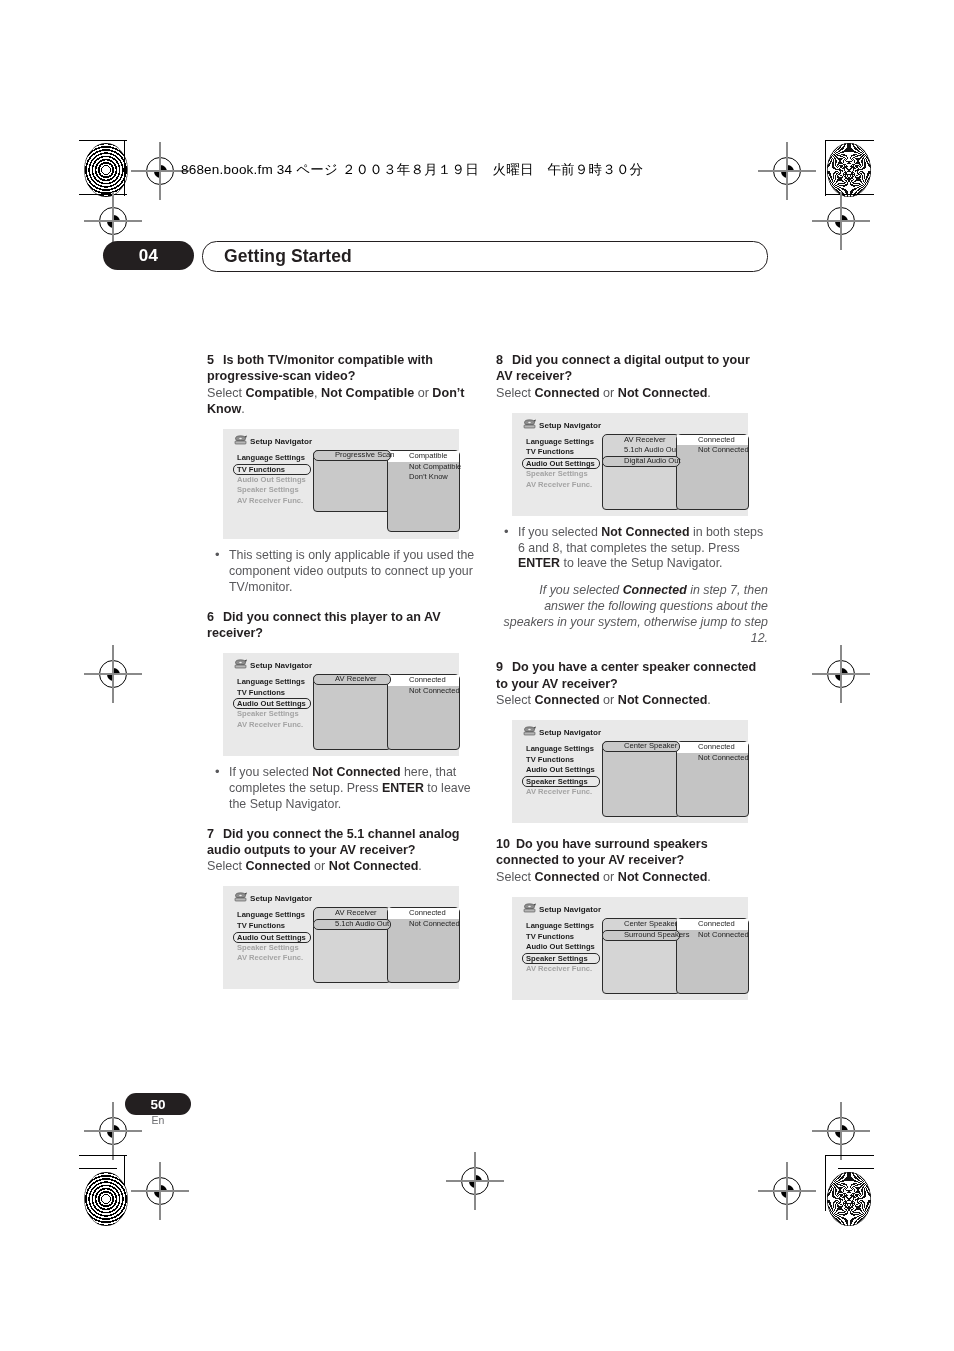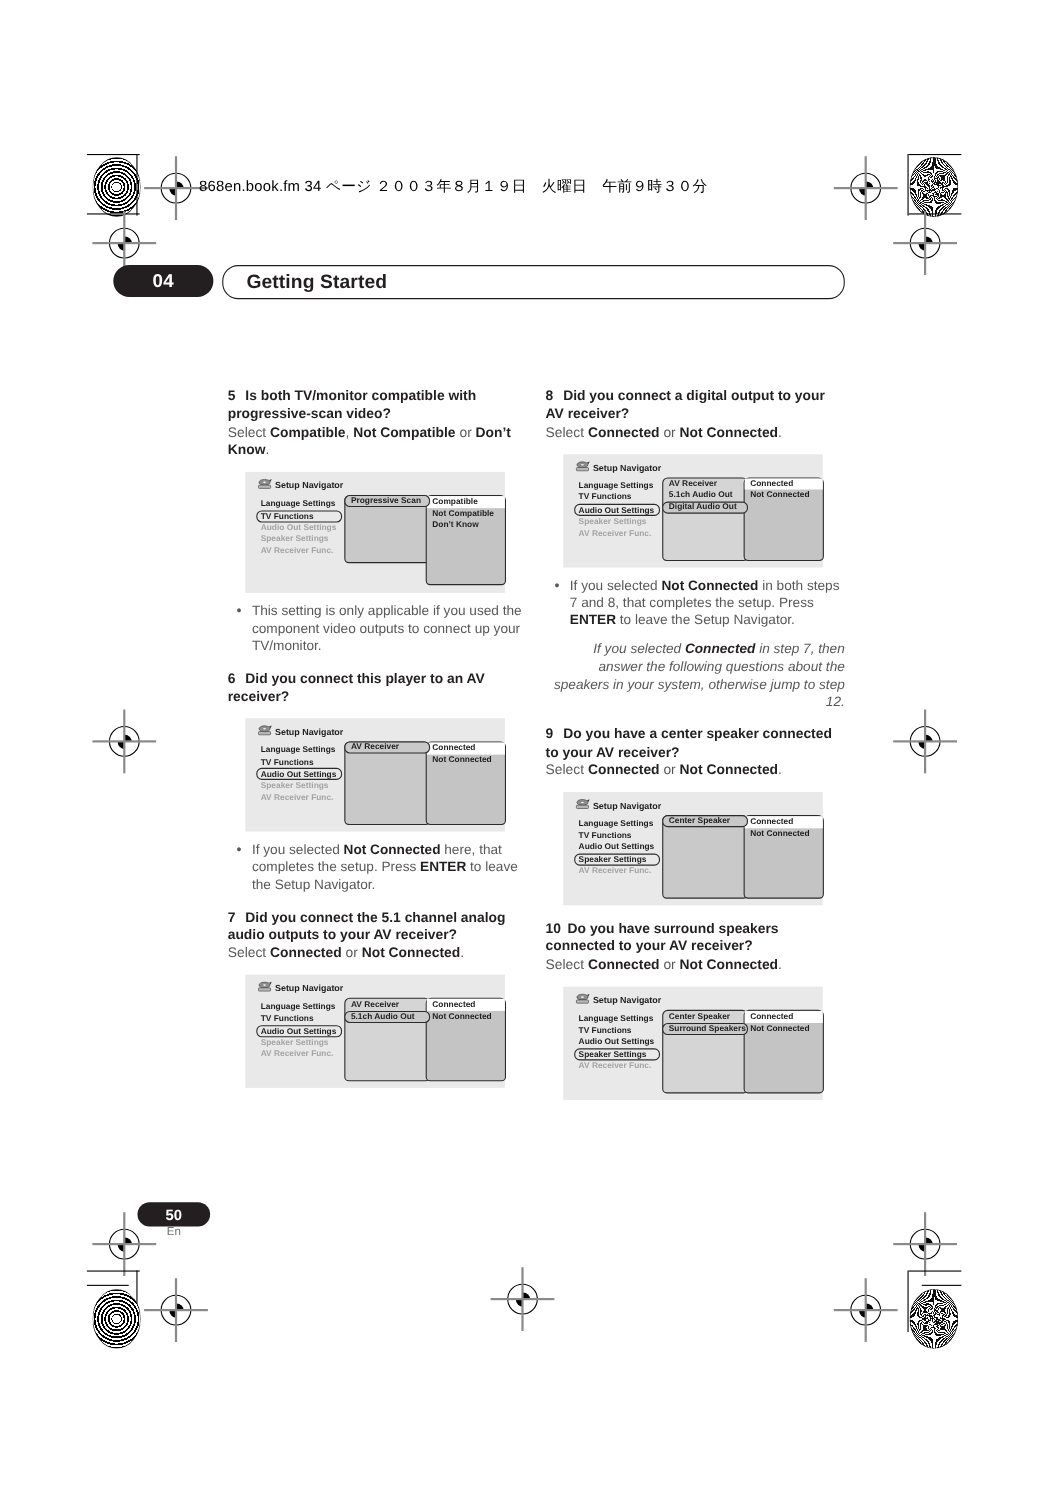--- a/index.html
+++ b/index.html
@@ -130,22 +130,22 @@
     position:absolute;background:#c9c9c9;
     border:1.1px solid #2b2b2b;border-radius:5px 5px 4px 4px;
     box-sizing:border-box;
   }
   .panel-right{
     position:absolute;background:#c4c4c4;
     border:1.1px solid #2b2b2b;border-radius:5px 5px 4px 4px;
     box-sizing:border-box;
   }
   .opt{
-    font-size:7.6px;font-weight:bold;color:#1d1d1d;line-height:10.6px;
-    height:10.6px;padding-left:5px;white-space:nowrap;
+    font-size:7.6px;font-weight:normal;color:#1d1d1d;line-height:10.6px;
+    height:10.6px;padding-left:21px;white-space:nowrap;
   }
   .opt.white{background:#ffffff;}
   .opt.selbox{
     background:#c9c9c9;border:1.1px solid #2b2b2b;border-radius:5px;
     box-sizing:border-box;height:11px;line-height:8.8px;margin-left:-1px;
     position:relative;z-index:5;
   }
   .opt.plain{background:transparent;}
 
   
@@ -389,21 +389,21 @@
         <div class="opt plain">5.1ch Audio Out</div>
         <div class="opt selbox" style="width:78px;margin-left:-1px;">Digital Audio Out</div>
       </div>
       <div class="panel-right" style="left:164px;top:21px;width:73px;height:76px;">
         <div class="opt white">Connected</div>
         <div class="opt plain">Not Connected</div>
       </div>
     </div>
 
     <p class="bullet">
-      <span>If you selected </span><b>Not Connected</b><span> in both steps 7 and 8, that completes the setup. Press </span><b>ENTER</b><span> to leave the Setup Navigator.</span>
+      <span>If you selected </span><b>Not Connected</b><span> in both steps 6 and 8, that completes the setup. Press </span><b>ENTER</b><span> to leave the Setup Navigator.</span>
     </p>
 
     <p class="note">
       <span>If you selected </span><b>Connected</b><span> in step 7, then answer the following questions about the speakers in your system, otherwise jump to step 12.</span>
     </p>
 
     <p class="q spacer-q">
       <span class="num">9</span><span>Do you have a center speaker connected to your AV receiver?</span>
     </p>
     <p class="sel">

